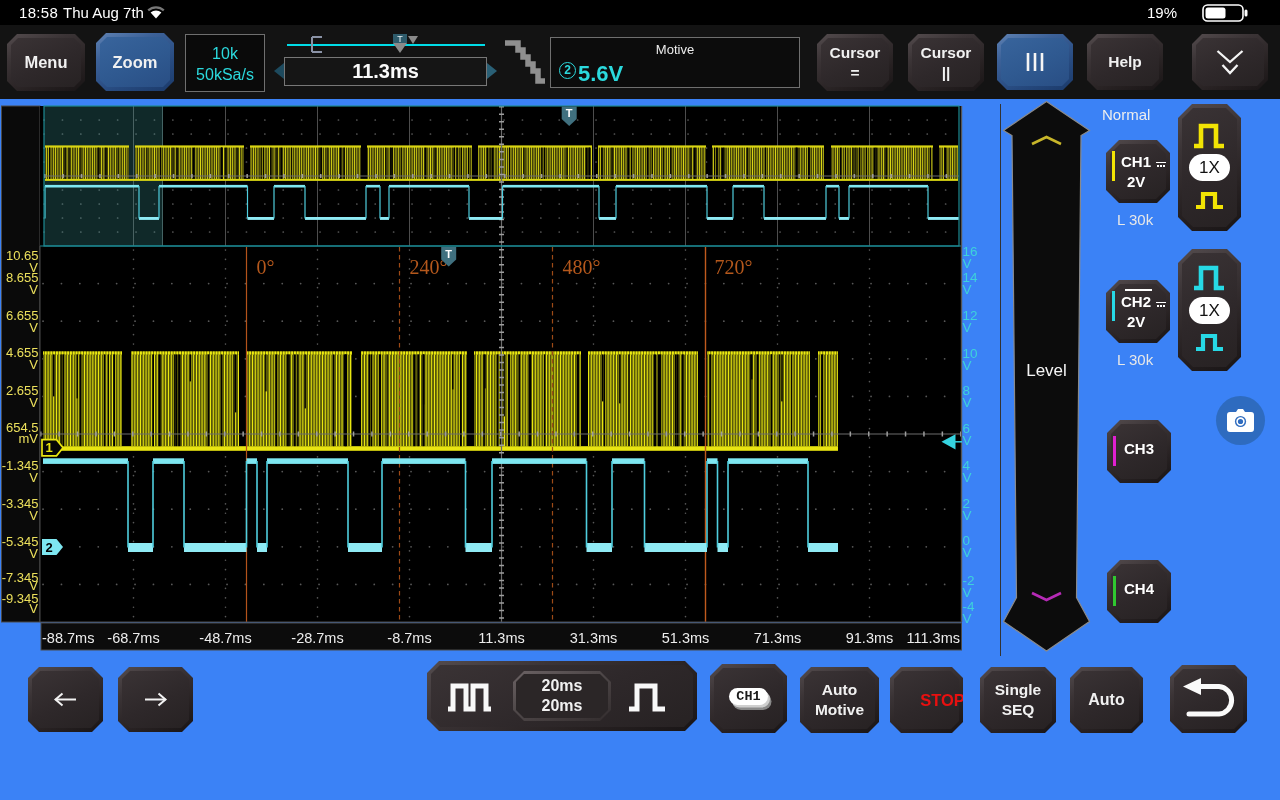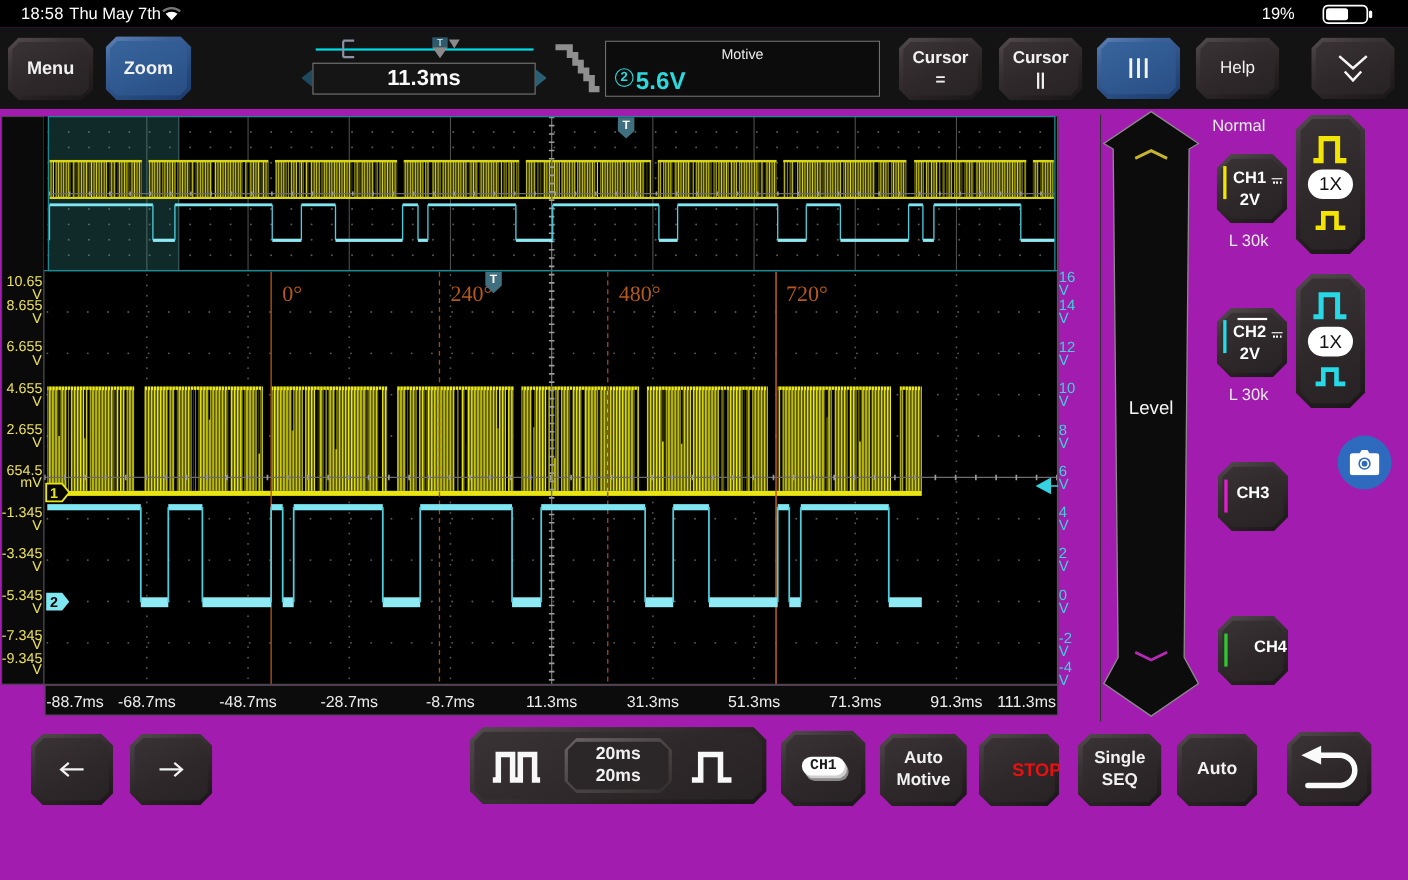--- a/index.html
+++ b/index.html
@@ -1,43 +1,44 @@
 <!DOCTYPE html>
 <html><head><meta charset="utf-8">
 <style>
 *{margin:0;padding:0;box-sizing:border-box}
 html,body{width:1280px;height:800px;overflow:hidden;background:#0d0d0d;
 font-family:"Liberation Sans",sans-serif;}
 .abs{position:absolute}
 </style></head>
 <body>
-<div class="abs" style="left:0;top:0;width:1280px;height:800px;background:#a21caf">
+<div class="abs" style="left:0;top:0;width:1280px;height:800px;background:#3b82f6">
 
 <div class="abs" style="left:0;top:0;width:1280px;height:25px;background:#000"></div>
 <div class="abs" style="left:19px;top:4px;color:#fff;font-size:15px;letter-spacing:.3px">18:58</div>
-<div class="abs" style="left:63px;top:4px;color:#fff;font-size:15px">Thu May 7th</div>
+<div class="abs" style="left:63px;top:4px;color:#fff;font-size:15px">Thu Aug 7th</div>
 <svg class="abs" style="left:146px;top:4px" width="20" height="17" viewBox="0 0 20 17">
 <path d="M10 14.5 L4.6 8.6 A8.2 8.2 0 0 1 15.4 8.6 Z" fill="#fff"></path>
 <path d="M2.2 6.4 A11.5 11.5 0 0 1 17.8 6.4" fill="none" stroke="#777" stroke-width="2.2"></path>
 </svg>
 <div class="abs" style="left:1147px;top:4px;color:#fff;font-size:15px">19%</div>
 <svg class="abs" style="left:1202px;top:4px" width="46" height="18" viewBox="0 0 46 18">
 <rect x="1" y="1" width="40" height="16" rx="4.5" fill="none" stroke="#fff" stroke-width="1.6"></rect>
 <rect x="3.5" y="3.5" width="20" height="11" rx="2.5" fill="#fff"></rect>
 <rect x="42.5" y="5.5" width="3" height="7" rx="1.5" fill="#fff"></rect>
 </svg>
 <div class="abs" style="left:0;top:25px;width:1280px;height:74px;background:#131313"></div>
 <div style="position:absolute;left:7px;top:34px;width:78px;height:57px;clip-path:polygon(10px 0,calc(100% - 10px) 0,100% 10px,100% calc(100% - 10px),calc(100% - 10px) 100%,10px 100%,0 calc(100% - 10px),0 10px);background:linear-gradient(155deg,#544c4e 0%,#3b3436 30%,#262021 72%,#191516 100%);">
       <div style="position:absolute;inset:4px;clip-path:polygon(7px 0,calc(100% - 7px) 0,100% 7px,100% calc(100% - 7px),calc(100% - 7px) 100%,7px 100%,0 calc(100% - 7px),0 7px);background:linear-gradient(155deg,#3a3335 0%,#2e282a 55%,#272223 100%);"></div>
       <div style="position:absolute;inset:0;display:flex;align-items:center;justify-content:center;text-align:center;color:#f1f1f1;font-weight:bold;font-size:16.5px;">Menu</div>
     </div>
 <div style="position:absolute;left:96px;top:33px;width:78px;height:58px;clip-path:polygon(10px 0,calc(100% - 10px) 0,100% 10px,100% calc(100% - 10px),calc(100% - 10px) 100%,10px 100%,0 calc(100% - 10px),0 10px);background:linear-gradient(155deg,#5f82b3 0%,#3c6198 30%,#26497e 70%,#1b3a6a 100%);">
       <div style="position:absolute;inset:4px;clip-path:polygon(7px 0,calc(100% - 7px) 0,100% 7px,100% calc(100% - 7px),calc(100% - 7px) 100%,7px 100%,0 calc(100% - 7px),0 7px);background:linear-gradient(155deg,#38649c 0%,#2f5990 55%,#294e84 100%);"></div>
       <div style="position:absolute;inset:0;display:flex;align-items:center;justify-content:center;text-align:center;color:#f1f1f1;font-weight:bold;font-size:16.5px;">Zoom</div>
     </div>
+<div class="abs" style="left:185px;top:34px;width:80px;height:58px;border:1px solid #6f6f6f;background:#0a0a0a;color:#2bd9dd;font-size:16px;text-align:center;line-height:21px;padding-top:8px">10k<br>50kSa/s</div>
 <div class="abs" style="left:287px;top:43.5px;width:198px;height:2px;background:#00dce8"></div>
 <svg class="abs" style="left:305px;top:33px" width="125" height="24" viewBox="0 0 125 24">
 <path d="M7 4 H17 M7 4 V19 M7 19 H17" stroke="#8a92a6" stroke-width="2" fill="none"></path>
 <rect x="88" y="1" width="14" height="9" fill="#2e5b6b"></rect>
 <text x="95" y="9" fill="#e8f2f5" font-size="9" text-anchor="middle" font-family="Liberation Sans">T</text>
 <polygon points="88,10 102,10 95,20" fill="#8a8a8a"></polygon>
 <polygon points="103,3 113,3 108,11" fill="#8a8a8a"></polygon>
 </svg>
 <div class="abs" style="left:284px;top:56.5px;width:203px;height:29px;border:1.5px solid #777;background:#151515;color:#fafafa;font-size:20px;font-weight:bold;text-align:center;line-height:26px">11.3ms</div>
 <svg class="abs" style="left:274px;top:63px" width="10" height="16" viewBox="0 0 10 16">
@@ -69,21 +70,21 @@
           <g stroke="#f5f5f5" stroke-width="2.6">
             <line x1="6" y1="2" x2="6" y2="20"></line>
             <line x1="13" y1="2" x2="13" y2="20"></line>
             <line x1="20" y1="2" x2="20" y2="20"></line>
           </g>
         </svg>
       </div>
     </div>
 <div style="position:absolute;left:1087px;top:34px;width:76px;height:56px;clip-path:polygon(10px 0,calc(100% - 10px) 0,100% 10px,100% calc(100% - 10px),calc(100% - 10px) 100%,10px 100%,0 calc(100% - 10px),0 10px);background:linear-gradient(155deg,#544c4e 0%,#3b3436 30%,#262021 72%,#191516 100%);">
       <div style="position:absolute;inset:4px;clip-path:polygon(7px 0,calc(100% - 7px) 0,100% 7px,100% calc(100% - 7px),calc(100% - 7px) 100%,7px 100%,0 calc(100% - 7px),0 7px);background:linear-gradient(155deg,#3a3335 0%,#2e282a 55%,#272223 100%);"></div>
-      <div style="position:absolute;inset:0;display:flex;align-items:center;justify-content:center;text-align:center;color:#f1f1f1;font-weight:normal;font-size:15.5px;">Help</div>
+      <div style="position:absolute;inset:0;display:flex;align-items:center;justify-content:center;text-align:center;color:#f1f1f1;font-weight:bold;font-size:15.5px;">Help</div>
     </div>
 <div style="position:absolute;left:1192px;top:34px;width:76px;height:56px;clip-path:polygon(10px 0,calc(100% - 10px) 0,100% 10px,100% calc(100% - 10px),calc(100% - 10px) 100%,10px 100%,0 calc(100% - 10px),0 10px);background:linear-gradient(155deg,#544c4e 0%,#3b3436 30%,#262021 72%,#191516 100%);">
       <div style="position:absolute;inset:4px;clip-path:polygon(7px 0,calc(100% - 7px) 0,100% 7px,100% calc(100% - 7px),calc(100% - 7px) 100%,7px 100%,0 calc(100% - 7px),0 7px);background:linear-gradient(155deg,#3a3335 0%,#2e282a 55%,#272223 100%);"></div>
       <div style="position:absolute;inset:0;display:flex;align-items:center;justify-content:center;text-align:center;color:#f1f1f1;font-weight:bold;font-size:18px;">
         <svg width="30" height="29" viewBox="0 0 30 29">
           <g stroke="#f5f5f5" stroke-width="2.3" fill="none">
             <path d="M2.5 3 L15 14 L27.5 3"></path>
             <path d="M7.5 17 L15 25 L22.5 17"></path>
           </g>
         </svg>
@@ -551,21 +552,21 @@
 <div style="position:absolute;left:1107px;top:420px;width:64px;height:63px;clip-path:polygon(13px 0,calc(100% - 13px) 0,100% 13px,100% calc(100% - 13px),calc(100% - 13px) 100%,13px 100%,0 calc(100% - 13px),0 13px);background:linear-gradient(155deg,#544c4e 0%,#3b3436 30%,#262021 72%,#191516 100%);">
       <div style="position:absolute;inset:4px;clip-path:polygon(10px 0,calc(100% - 10px) 0,100% 10px,100% calc(100% - 10px),calc(100% - 10px) 100%,10px 100%,0 calc(100% - 10px),0 10px);background:linear-gradient(155deg,#3a3335 0%,#2e282a 55%,#272223 100%);"></div>
       <div style="position:absolute;inset:0;display:flex;align-items:center;justify-content:center;text-align:center;color:#f1f1f1;font-weight:bold;font-size:18px;"></div>
       <div class="abs" style="left:5.5px;top:16px;width:3.5px;height:30px;background:#e020d0"></div>
       <div class="abs" style="left:17px;top:20px;color:#fff;font-size:15px;font-weight:bold">CH3</div>
     </div>
 <div style="position:absolute;left:1107px;top:560px;width:64px;height:63px;clip-path:polygon(13px 0,calc(100% - 13px) 0,100% 13px,100% calc(100% - 13px),calc(100% - 13px) 100%,13px 100%,0 calc(100% - 13px),0 13px);background:linear-gradient(155deg,#544c4e 0%,#3b3436 30%,#262021 72%,#191516 100%);">
       <div style="position:absolute;inset:4px;clip-path:polygon(10px 0,calc(100% - 10px) 0,100% 10px,100% calc(100% - 10px),calc(100% - 10px) 100%,10px 100%,0 calc(100% - 10px),0 10px);background:linear-gradient(155deg,#3a3335 0%,#2e282a 55%,#272223 100%);"></div>
       <div style="position:absolute;inset:0;display:flex;align-items:center;justify-content:center;text-align:center;color:#f1f1f1;font-weight:bold;font-size:18px;"></div>
       <div class="abs" style="left:5.5px;top:16px;width:3.5px;height:30px;background:#30c830"></div>
-      <div class="abs" style="left:33px;top:20px;color:#fff;font-size:15px;font-weight:bold">CH4</div>
+      <div class="abs" style="left:17px;top:20px;color:#fff;font-size:15px;font-weight:bold">CH4</div>
     </div>
 <div class="abs" style="left:1216px;top:396px;width:49px;height:49px;border-radius:50%;background:#2e6bbf">
 <svg class="abs" style="left:11px;top:13px" width="27" height="23" viewBox="0 0 27 23">
 <path d="M9 3 L11 0 H16 L18 3 H24 A3 3 0 0 1 27 6 V20 A3 3 0 0 1 24 23 H3 A3 3 0 0 1 0 20 V6 A3 3 0 0 1 3 3 Z" fill="#fff"></path>
 <circle cx="13.5" cy="12.5" r="5.6" fill="#2e6bbf"></circle>
 <circle cx="13.5" cy="12.5" r="3.4" fill="none" stroke="#fff" stroke-width="1.6"></circle>
 </svg>
     </div>
 <div style="position:absolute;left:28px;top:667px;width:75px;height:65px;clip-path:polygon(11px 0,calc(100% - 11px) 0,100% 11px,100% calc(100% - 11px),calc(100% - 11px) 100%,11px 100%,0 calc(100% - 11px),0 11px);background:linear-gradient(155deg,#544c4e 0%,#3b3436 30%,#262021 72%,#191516 100%);">
       <div style="position:absolute;inset:4px;clip-path:polygon(8px 0,calc(100% - 8px) 0,100% 8px,100% calc(100% - 8px),calc(100% - 8px) 100%,8px 100%,0 calc(100% - 8px),0 8px);background:linear-gradient(155deg,#3a3335 0%,#2e282a 55%,#272223 100%);"></div>

